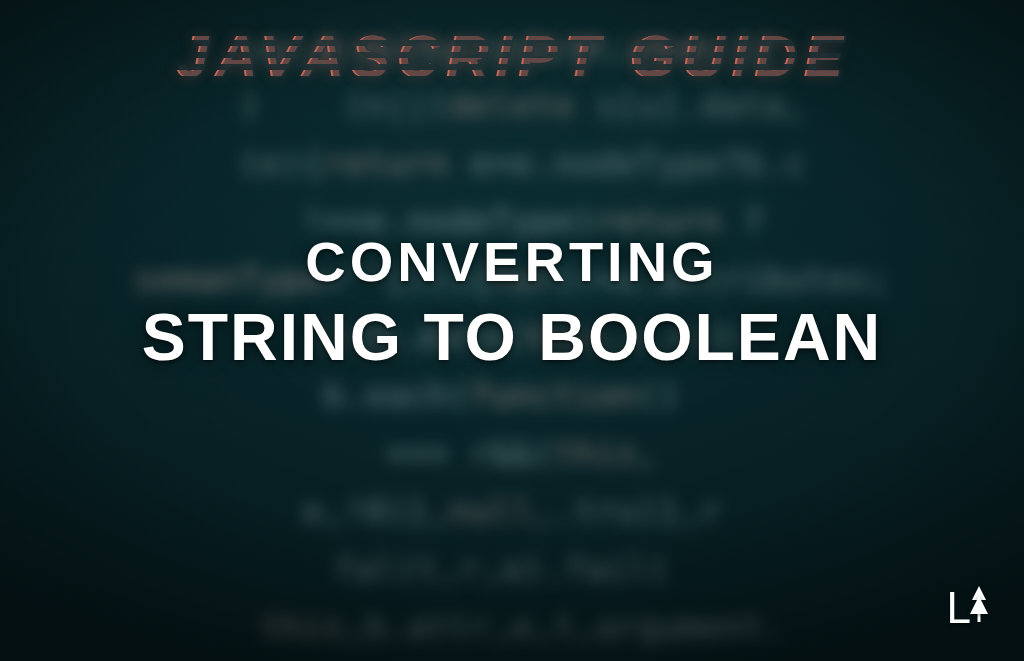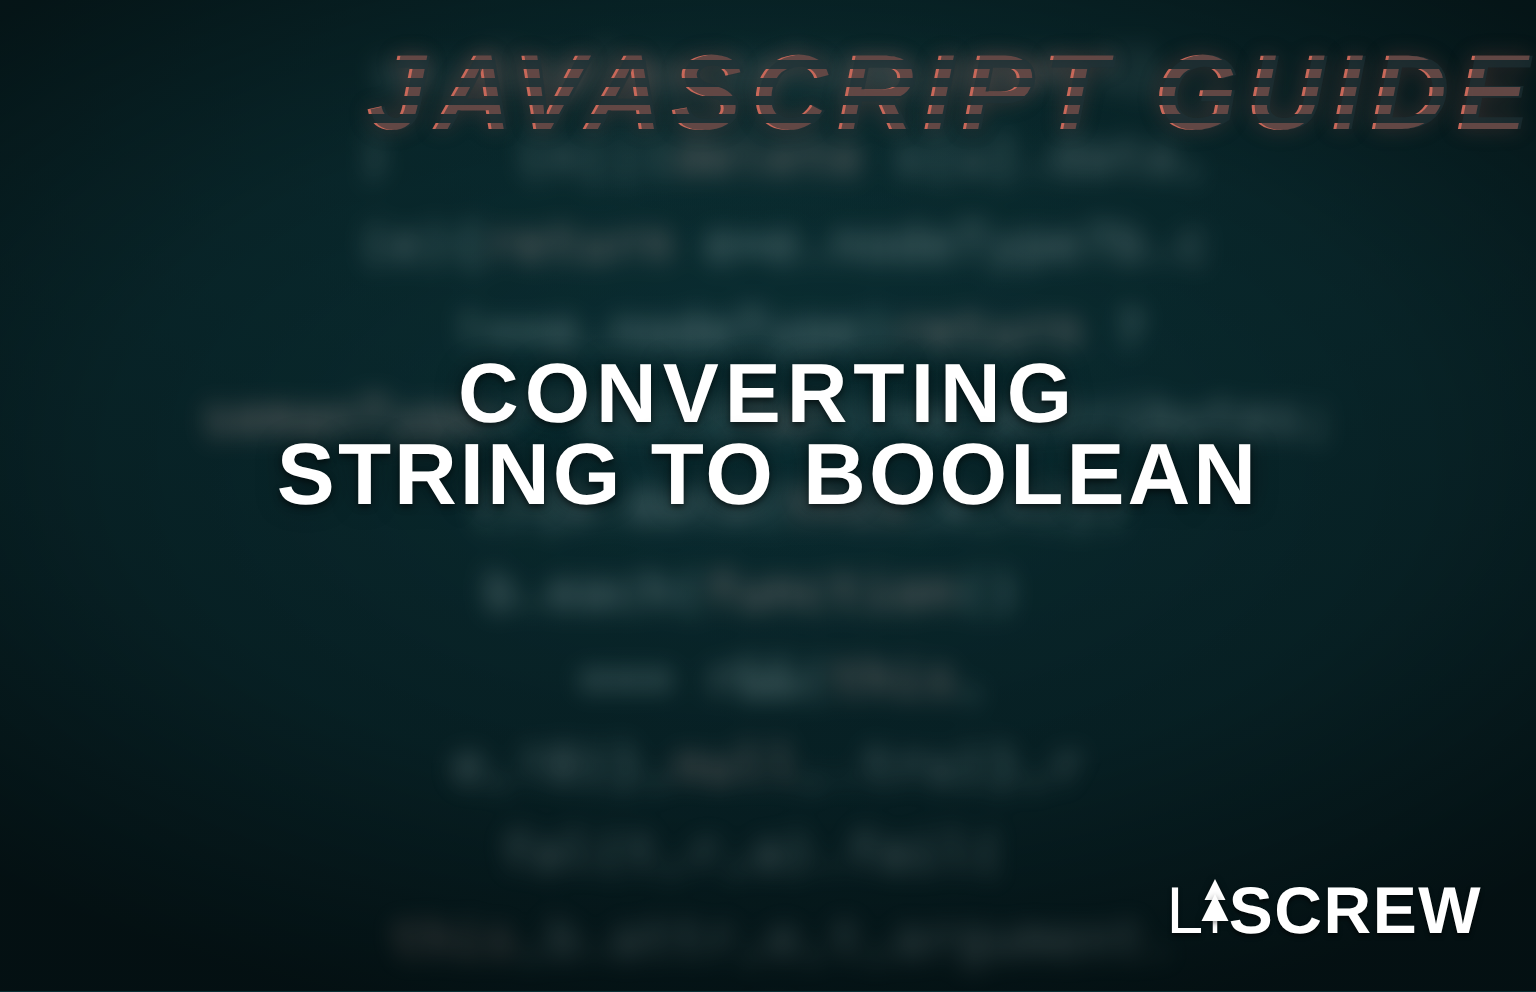--- a/index.html
+++ b/index.html
@@ -39,25 +39,25 @@
     position: absolute; inset: 0;
     background: radial-gradient(72% 60% at 50% 45%, rgba(0,0,0,0) 0%, rgba(0,0,0,0.22) 60%, rgba(0,0,0,0.55) 100%);
     pointer-events: none;
   }
 
   
   .banner {
     position: absolute;
     top: 22px;
     left: 0; right: 0;
-    text-align: right;
+    text-align: center;
     font-style: italic;
     font-weight: 900;
     font-family: Impact, "Arial Black", sans-serif;
-    font-size: 71px;
+    font-size: 60px;
     letter-spacing: 6px;
     color: #c76b5d;
     text-transform: uppercase;
   }
   .banner .word {
     display: inline-block;
     position: relative;
     background-image: repeating-linear-gradient(
       to bottom,
       #c9695a 0px,
@@ -82,21 +82,21 @@
     color: #ffffff;
     font-family: Impact, "Arial Black", sans-serif;
     font-weight: 900;
     font-size: 88px;
     line-height: 0.97;
     letter-spacing: 2px;
     text-transform: uppercase;
     text-shadow: 0 2px 4px rgba(0,0,0,0.55), 0 0 18px rgba(0,0,0,0.4);
   }
   .title .line1 { font-size: 56px; letter-spacing: 4px; }
-  .title .line2 { font-size: 58px; letter-spacing: 2px; margin-top: 0; }
+  .title .line2 { font-size: 66px; letter-spacing: 2px; margin-top: 16px; }
 
   
   .logo {
     position: absolute;
     right: 36px;
     bottom: 28px;
     color: #ffffff;
     font-family: Impact, "Arial Black", sans-serif;
     font-size: 44px;
     letter-spacing: 1px;
@@ -182,14 +182,13 @@
 <div class="title">
   <div class="line1">CONVERTING</div>
   <div class="line2">STRING TO BOOLEAN</div>
 </div>
 
 <div class="logo">
   <span class="thin">L</span>
   <span class="tree">
       <span class="trunk"></span>
     </span>
-  <span class="bold">SCREW</span>
 </div>
 
 </body></html>

